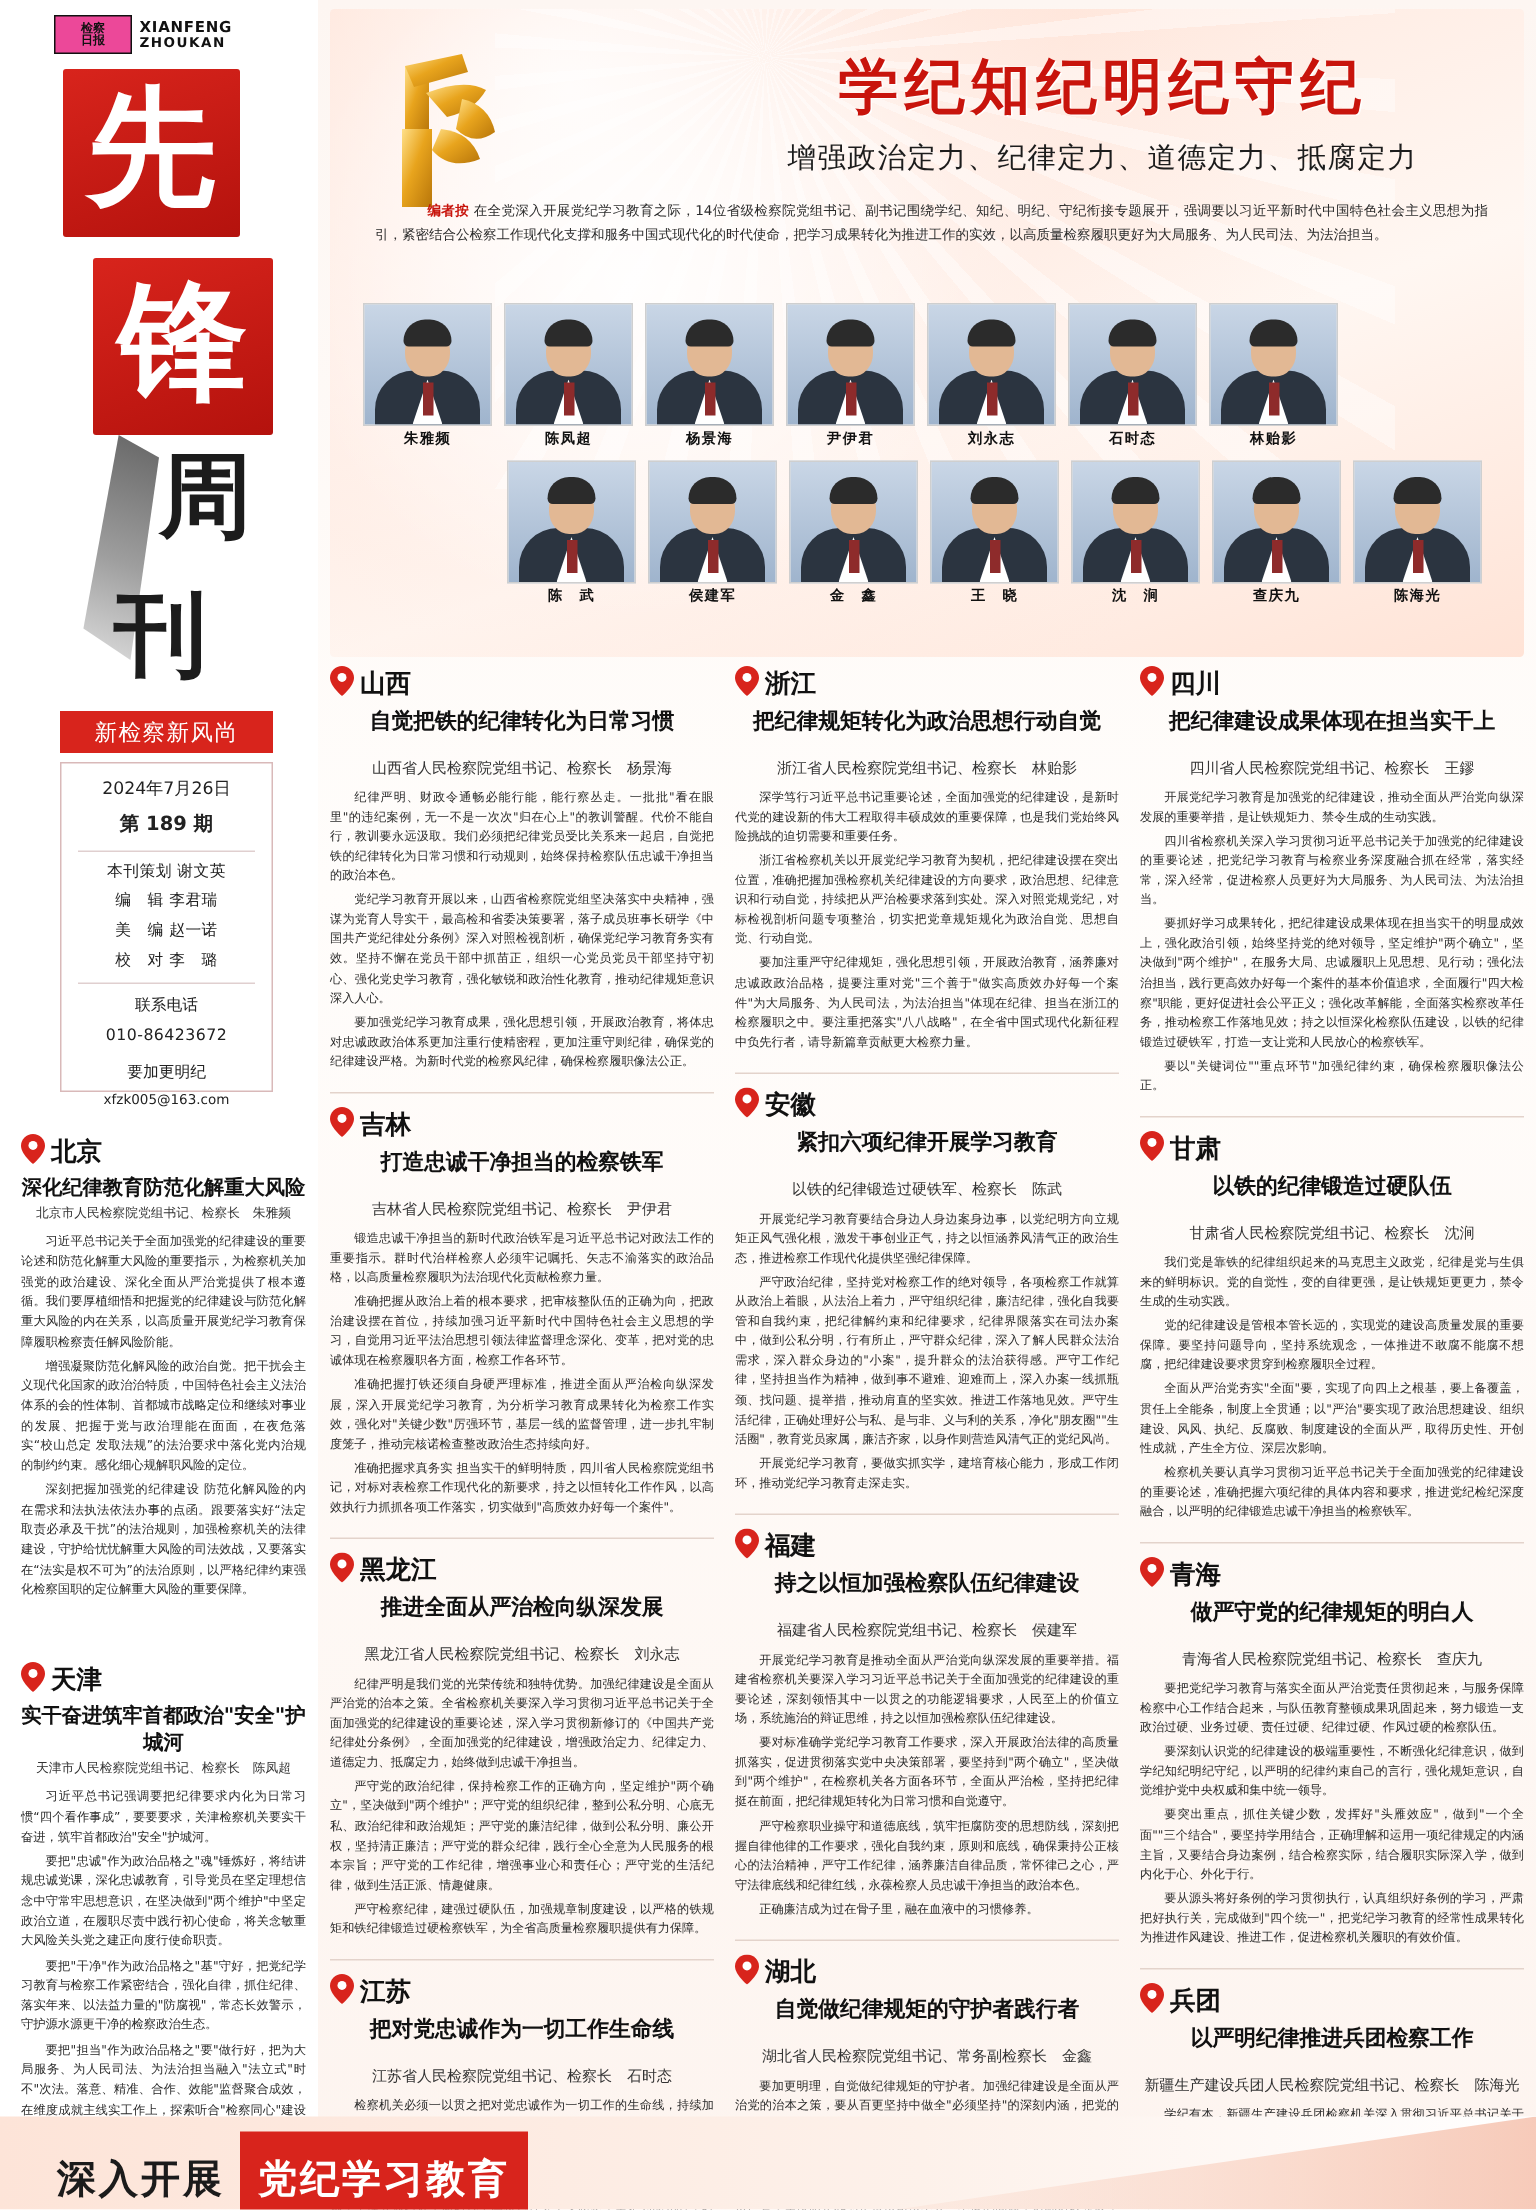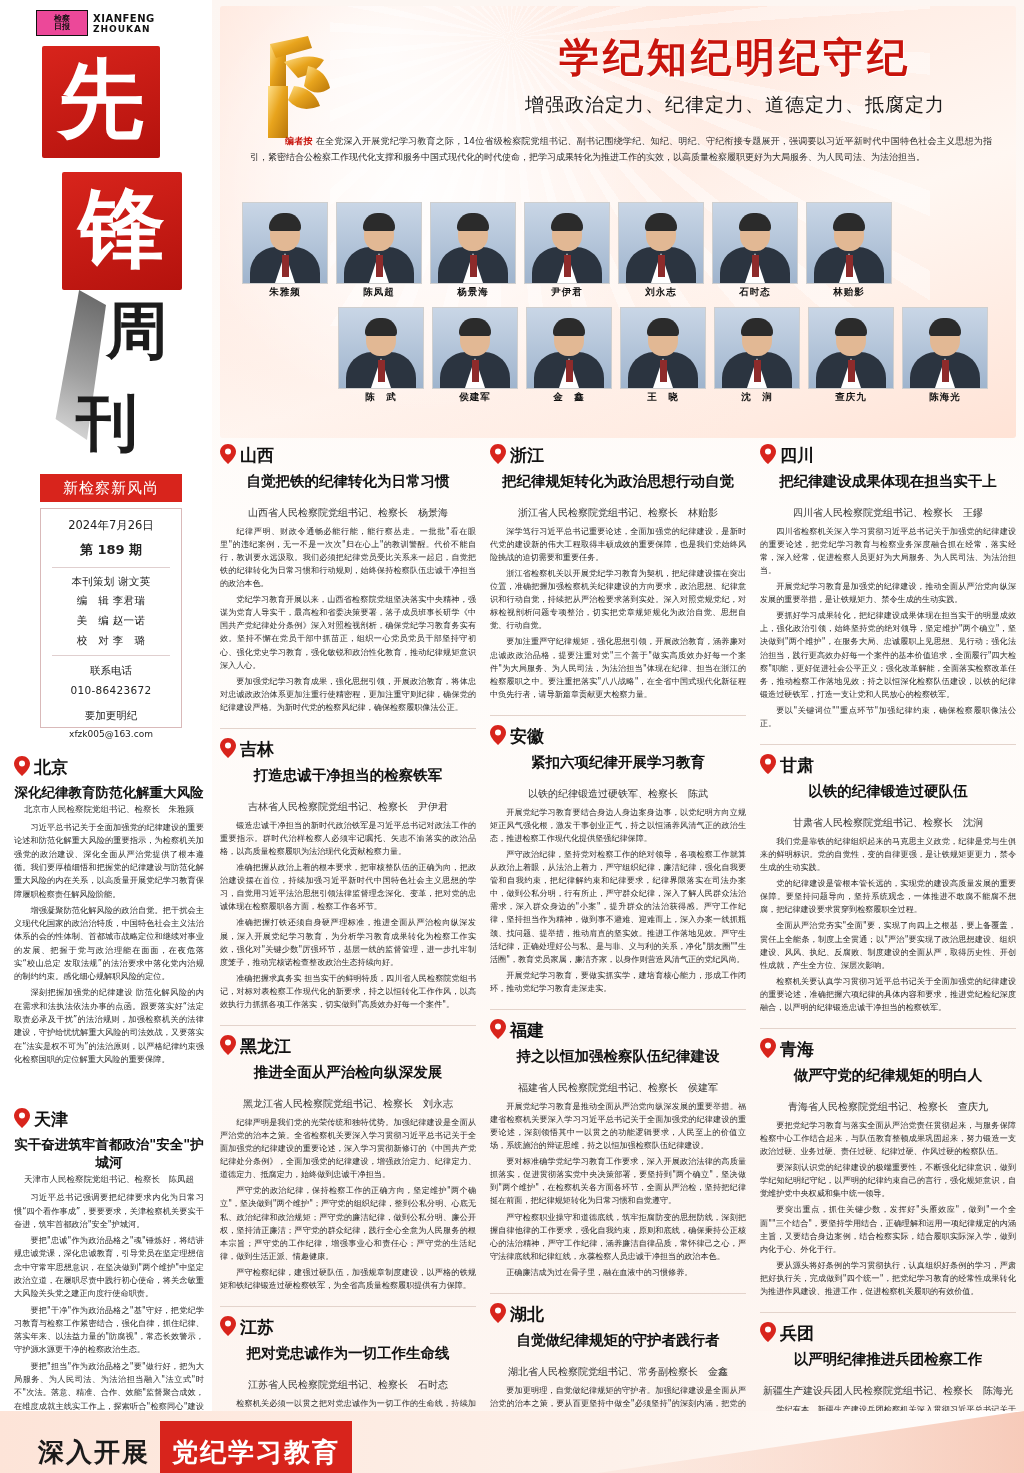--- a/index.html
+++ b/index.html
@@ -669,22 +669,22 @@
                 <svg width="16" height="20" viewBox="0 0 16 20">
                   <path d="M8 0C3.6 0 0 3.5 0 7.8 0 13.5 8 20 8 20s8-6.5 8-12.2C16 3.5 12.4 0 8 0z" fill="#d8241c"></path>
                   <circle cx="8" cy="7.6" r="3" fill="#fff"></circle>
                 </svg>
               </span>
             <span class="pin-label">四川</span>
           </div>
           <div class="art-title">把纪律建设成果体现在担当实干上</div>
           <div class="art-sub">四川省人民检察院党组书记、检察长　王鏐</div>
           <div class="art-body">
+            <p>开展党纪学习教育是加强党的纪律建设，推动全面从严治党向纵深发展的重要举措，是让铁规矩力、禁令生成的生动实践。</p>
             <p>四川省检察机关深入学习贯彻习近平总书记关于加强党的纪律建设的重要论述，把党纪学习教育与检察业务深度融合抓在经常，落实经常，深入经常，促进检察人员更好为大局服务、为人民司法、为法治担当。</p>
-            <p>开展党纪学习教育是加强党的纪律建设，推动全面从严治党向纵深发展的重要举措，是让铁规矩力、禁令生成的生动实践。</p>
             <p>要抓好学习成果转化，把纪律建设成果体现在担当实干的明显成效上，强化政治引领，始终坚持党的绝对领导，坚定维护"两个确立"，坚决做到"两个维护"，在服务大局、忠诚履职上见思想、见行动；强化法治担当，践行更高效办好每一个案件的基本价值追求，全面履行"四大检察"职能，更好促进社会公平正义；强化改革解能，全面落实检察改革任务，推动检察工作落地见效；持之以恒深化检察队伍建设，以铁的纪律锻造过硬铁军，打造一支让党和人民放心的检察铁军。</p>
             <p>要以"关键词位""重点环节"加强纪律约束，确保检察履职像法公正。</p>
           </div>
         </div>
         <div class="divider"></div>
 
         <div class="card">
           <div class="pin-head">
             <span class="pin">
                 <svg width="16" height="20" viewBox="0 0 16 20">

